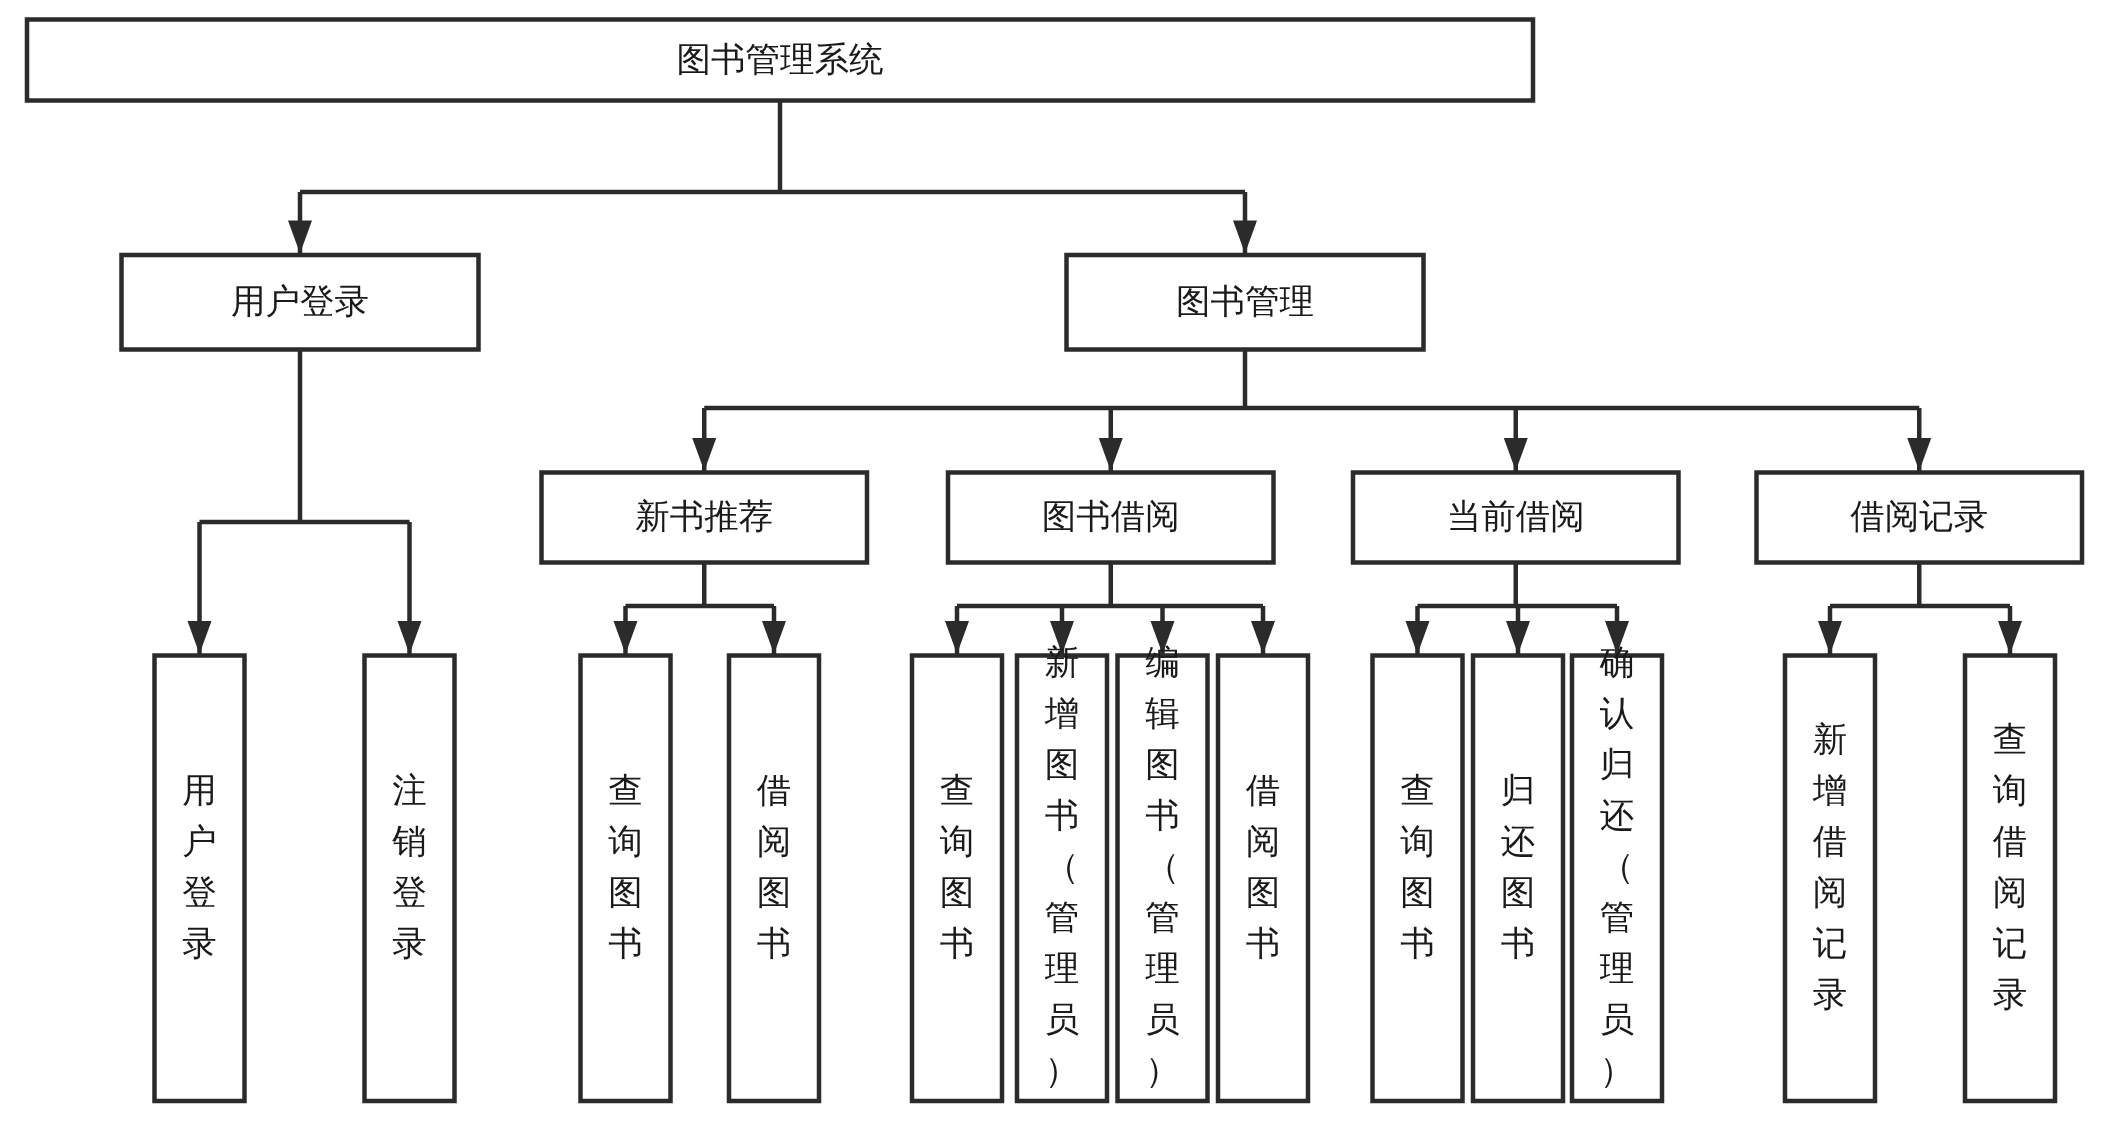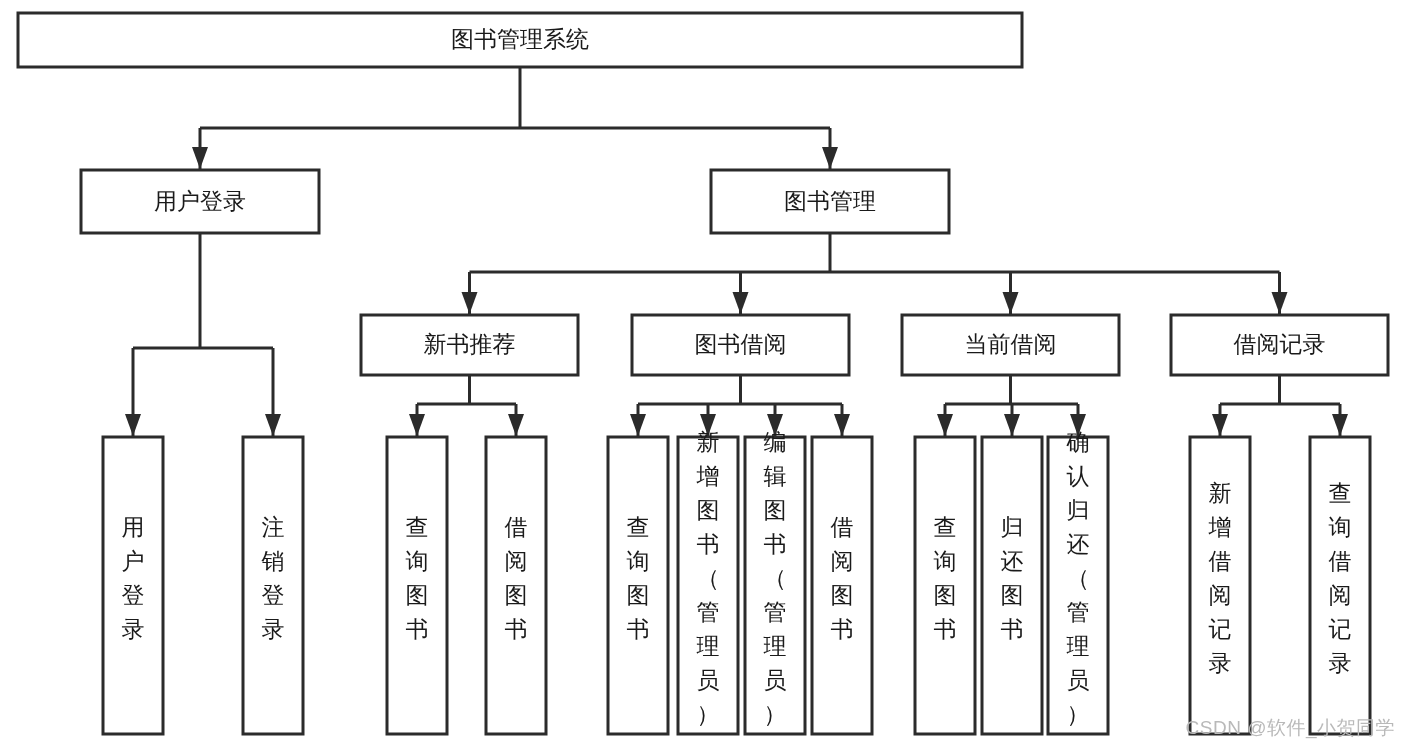--- a/index.html
+++ b/index.html
@@ -202,14 +202,13 @@
         <g>
           <rect x="1190" y="437" width="60" height="297" class="node-rect"></rect>
           <text x="1220" y="0" class="node-label-v"><tspan x="1220" y="500.5">新</tspan><tspan x="1220" y="534.5">增</tspan><tspan x="1220" y="568.5">借</tspan><tspan x="1220" y="602.5">阅</tspan><tspan x="1220" y="636.5">记</tspan><tspan x="1220" y="670.5">录</tspan></text>
         </g>
         <g>
           <rect x="1310" y="437" width="60" height="297" class="node-rect"></rect>
           <text x="1340" y="0" class="node-label-v"><tspan x="1340" y="500.5">查</tspan><tspan x="1340" y="534.5">询</tspan><tspan x="1340" y="568.5">借</tspan><tspan x="1340" y="602.5">阅</tspan><tspan x="1340" y="636.5">记</tspan><tspan x="1340" y="670.5">录</tspan></text>
         </g>
       </g>
   </svg>
-  <div class="watermark">CSDN @软件_小贺同学</div>
 </div>
 
 </body></html>

